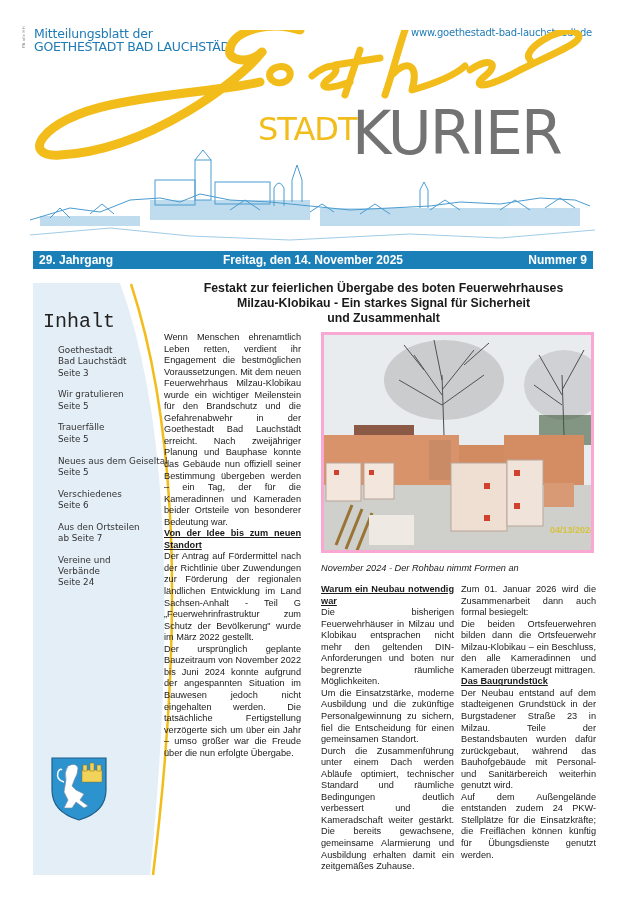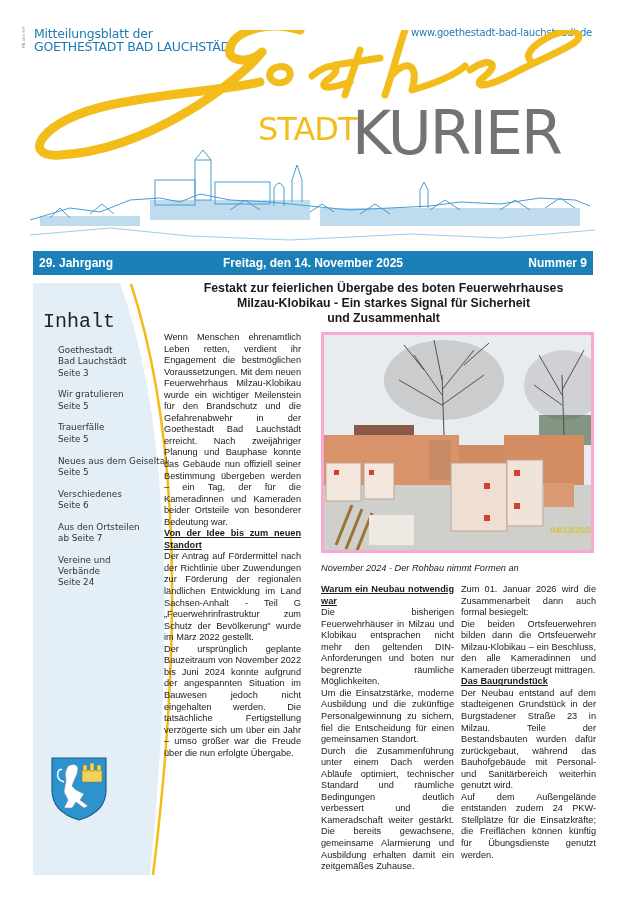--- a/index.html
+++ b/index.html
@@ -11,21 +11,21 @@
   .mast-sub { position: absolute; left: 34px; top: 27px; color: #1f7bb5; font-family: "DejaVu Sans", sans-serif; line-height: 1.05; }
   .mast-sub .l1 { font-size: 12.5px; font-weight: normal; letter-spacing: -.2px; }
   .mast-sub .l2 { font-size: 12.5px; letter-spacing: -.3px; }
   .mast-url { position: absolute; right: 33px; top: 27px; font-size: 10px; color: #1f7bb5; font-family: "DejaVu Sans", sans-serif; letter-spacing: -.2px; }
   .goethe-svg { position: absolute; left: 0; top: 30px; width: 625px; height: 130px; }
   .stadt { position: absolute; left: 258px; top: 110px; font-size: 32px; color: #f2bd1b; font-family: "DejaVu Sans", sans-serif; letter-spacing: -1px; font-weight: normal; }
   .kurier { position: absolute; left: 352px; top: 103px; font-size: 60px; color: #737373; font-family: "DejaVu Sans", sans-serif; font-weight: normal; letter-spacing: -2px; line-height: 1; }
   .skyline { position: absolute; left: 30px; top: 150px; width: 565px; height: 95px; }
 
   
-  .band { position: absolute; left: 33px; top: 251px; width: 560px; height: 24px; background: #1b80b8; color: #fff; font-weight: bold; font-size: 12px; display: flex; align-items: center; justify-content: space-between; padding: 0 6px; }
+  .band { position: absolute; left: 33px; top: 251px; width: 560px; height: 18px; background: #1b80b8; color: #fff; font-weight: bold; font-size: 12px; display: flex; align-items: center; justify-content: space-between; padding: 0 6px; }
   .band .mid { position: absolute; left: 0; right: 0; text-align: center; pointer-events: none; }
 
   
   .side-svg { position: absolute; left: 0; top: 275px; width: 200px; height: 622px; }
   .toc-title { position: absolute; left: 43px; top: 310px; font-size: 20px; color: #222; font-family: Liberation Mono, monospace; }
   .toc { position: absolute; left: 58px; top: 345px; width: 110px; font-family: "DejaVu Sans", sans-serif; font-size: 8.8px; line-height: 11.3px; color: #333; }
   .toc-item { margin-bottom: 10.5px; }
   .toc-item span { display: block; }
   .crest { position: absolute; left: 50px; top: 756px; width: 58px; height: 66px; }
 

